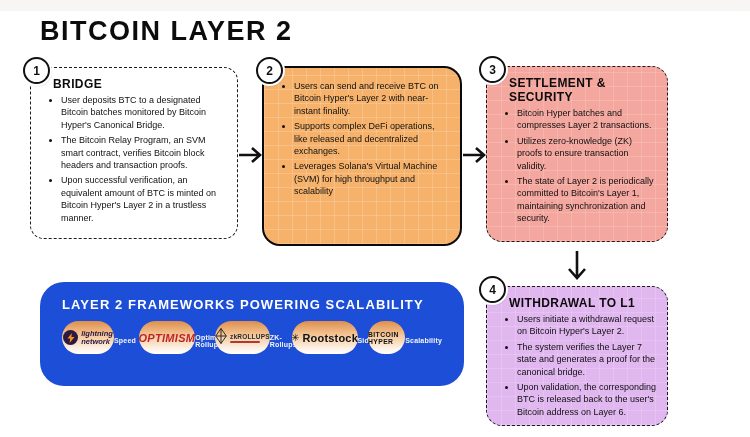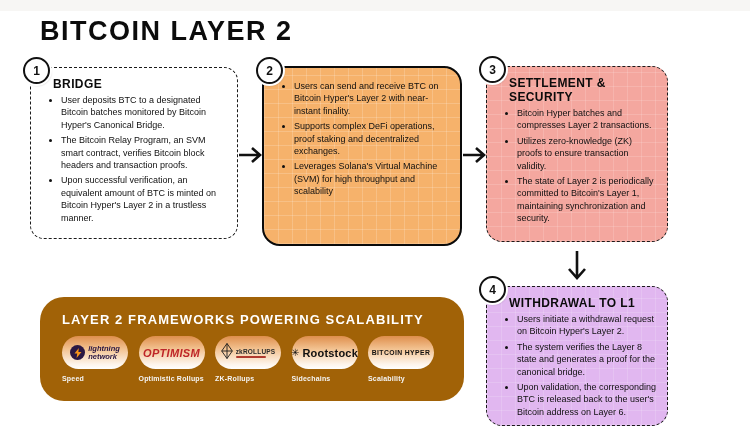--- a/index.html
+++ b/index.html
@@ -50,28 +50,28 @@
     background:#fff;border:2px solid #111;box-shadow:0 0 0 2px #fff,1px 1.5px 2px rgba(0,0,0,.3);
     display:flex;align-items:center;justify-content:center;
     font-size:12px;font-weight:800;color:#111;
   }
   .arrow{position:absolute;}
   .a1{left:238px;top:145px;}
   .a2{left:462px;top:145px;}
   .a3{left:566px;top:250px;}
   
   .banner{
-    position:absolute;left:40px;top:297px;width:424px;height:104px;box-sizing:border-box;
-    background:#a16207;border-radius:24px;padding:15px 16px 0 22px;
+    position:absolute;left:40px;top:282px;width:424px;height:104px;box-sizing:border-box;
+    background:#1d4ed8;border-radius:24px;padding:15px 16px 0 22px;
   }
   .banner-title{
     color:#fff;font-size:13px;font-weight:800;letter-spacing:1.1px;white-space:nowrap;
   }
   .fw-row{display:flex;justify-content:space-between;margin-top:9px;padding-right:6px;}
-  .fw{display:flex;flex-direction:column;width:74px;}
+  .fw{display:flex;flex-direction:row;align-items:center;width:74px;}
   .pill{
     width:66px;height:33px;border-radius:17px;box-sizing:border-box;
     background:linear-gradient(180deg,#DE8E4C 0%,#F3C392 40%,#FDF4EA 85%,#ffffff 100%);
     display:flex;align-items:center;justify-content:center;gap:3px;
   }
   .fw-label{margin-top:6px;font-size:7px;font-weight:700;color:#f5f5f5;letter-spacing:.2px;}
   
   .ln-circle{
     width:15px;height:15px;border-radius:50%;background:#2B1843;flex:0 0 auto;
     display:flex;align-items:center;justify-content:center;
@@ -111,21 +111,21 @@
   <div class="arrow a1">
     <svg width="26" height="20" viewBox="0 0 26 20">
         <path d="M1 10 H21 M14 3 L22 10 L14 17" stroke="#111" stroke-width="2.6" fill="none"></path>
       </svg>
   </div>
 
   <div class="step-box box2">
     <div class="step-circle">2</div>
     <ul>
       <li>Users can send and receive BTC on Bitcoin Hyper's Layer 2 with near-instant finality.</li>
-      <li>Supports complex DeFi operations, proof staking and decentralized exchanges.</li>
+      <li>Supports complex DeFi operations, like released and decentralized exchanges.</li>
       <li>Leverages Solana's Virtual Machine (SVM) for high throughput and scalability</li>
     </ul>
   </div>
 
   <div class="arrow a2">
     <svg width="26" height="20" viewBox="0 0 26 20">
         <path d="M1 10 H21 M14 3 L22 10 L14 17" stroke="#111" stroke-width="2.6" fill="none"></path>
       </svg>
   </div>
 
@@ -143,21 +143,21 @@
     <svg width="22" height="34" viewBox="0 0 22 34">
         <path d="M11 1 V26 M3 19 L11 28 L19 19" stroke="#111" stroke-width="2.6" fill="none"></path>
       </svg>
   </div>
 
   <div class="step-box box4">
     <div class="step-circle">4</div>
     <h3>WITHDRAWAL TO L1</h3>
     <ul>
       <li>Users initiate a withdrawal request on Bitcoin Hyper's Layer 2.</li>
-      <li>The system verifies the Layer 8 state and generates a proof for the canonical bridge.</li>
+      <li>The system verifies the Layer 7 state and generates a proof for the canonical bridge.</li>
       <li>Upon validation, the corresponding BTC is released back to the user's Bitcoin address on Layer 6.</li>
     </ul>
   </div>
 
   <div class="banner">
     <div class="banner-title">LAYER 2 FRAMEWORKS POWERING SCALABILITY</div>
     <div class="fw-row">
 
       <div class="fw">
         <div class="pill">

